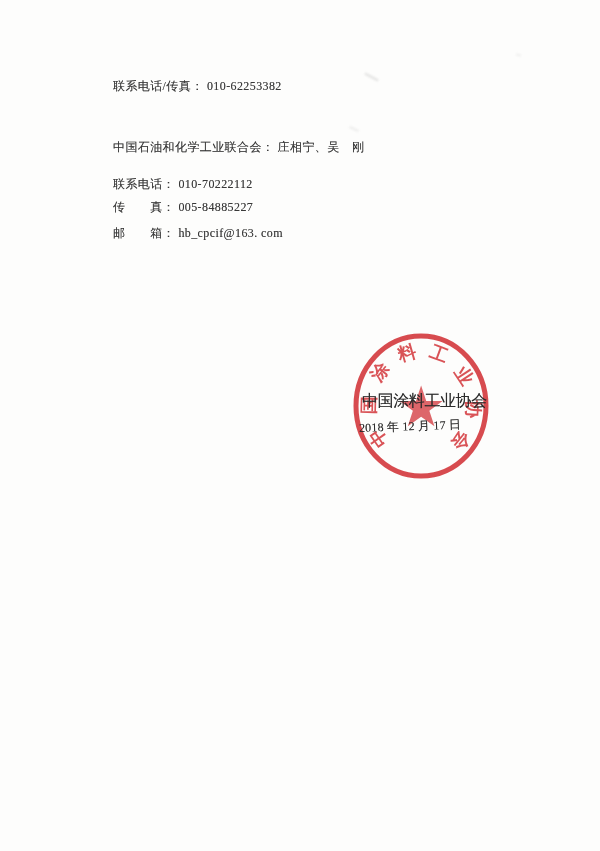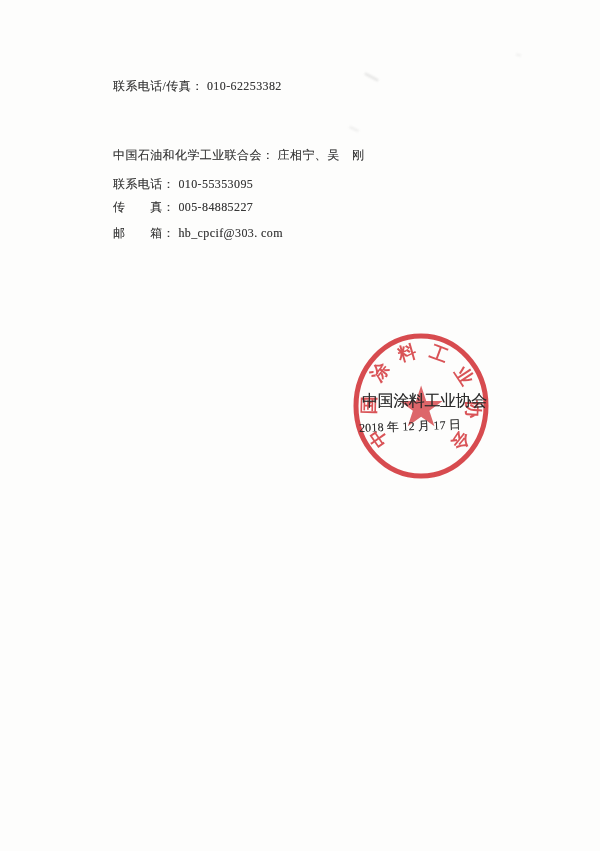--- a/index.html
+++ b/index.html
@@ -89,24 +89,24 @@
   .a1 { left: 364px; top: 76px; width: 15px; height: 2px; transform: rotate(28deg); }
   .a2 { left: 349px; top: 128px; width: 10px; height: 2px; transform: rotate(24deg); opacity: 0.6; }
   .a3 { left: 516px; top: 54px; width: 5px; height: 2px; transform: rotate(15deg); opacity: 0.5; }
 </style>
 </head>
 <body>
 
 <div class="page">
 
   <div class="doc-line" style="top:79px">联系电话/传真： 010-62253382</div>
-  <div class="doc-line" style="top:148px">中国石油和化学工业联合会： 庄相宁、吴　刚</div>
-  <div class="doc-line" style="top:177px">联系电话： 010-55353095</div>
+  <div class="doc-line" style="top:140px">中国石油和化学工业联合会： 庄相宁、吴　刚</div>
+  <div class="doc-line" style="top:177px">联系电话： 010-70222112</div>
   <div class="doc-line" style="top:200px">传　　真： 005-84885227</div>
-  <div class="doc-line" style="top:226px">邮　　箱： hb_cpcif@303. com</div>
+  <div class="doc-line" style="top:226px">邮　　箱： hb_cpcif@163. com</div>
 
   <div class="stamp">
     <svg width="145" height="152" viewBox="0 0 145 152">
       <ellipse cx="71" cy="76" rx="65" ry="70" fill="none" stroke="var(--stamp-color)" stroke-width="5" opacity="0.92"></ellipse>
     </svg>
     <div class="stamp-star">★</div>
     <div class="stamp-arc">
         <span class="arc-char" style="left: 28.4041px; top: 107.547px; transform: translate(-50%, -50%) rotate(-125deg);">中</span>
         <span class="arc-char" style="left: 19.0131px; top: 74.7659px; transform: translate(-50%, -50%) rotate(-88.7143deg);">国</span>
         <span class="arc-char" style="left: 29.7851px; top: 42.4637px; transform: translate(-50%, -50%) rotate(-52.4286deg);">涂</span>

